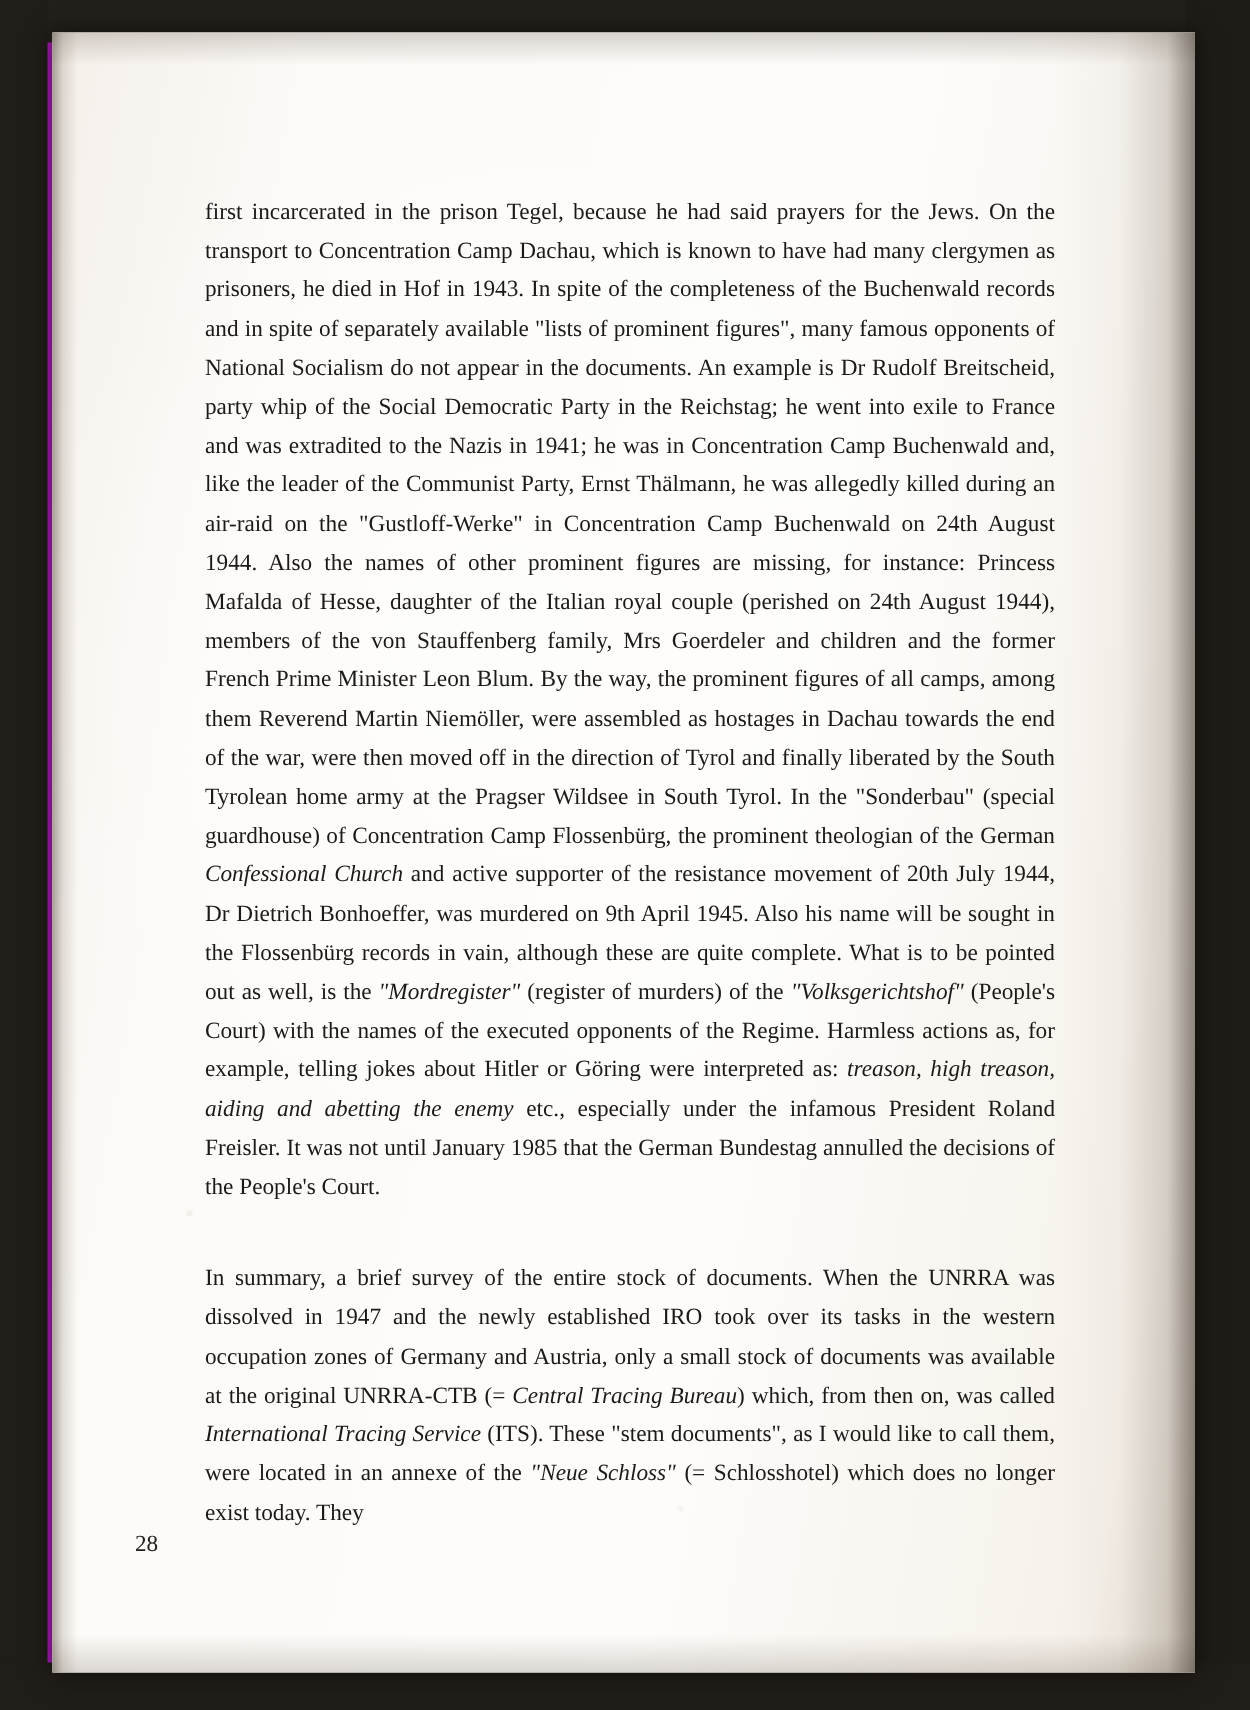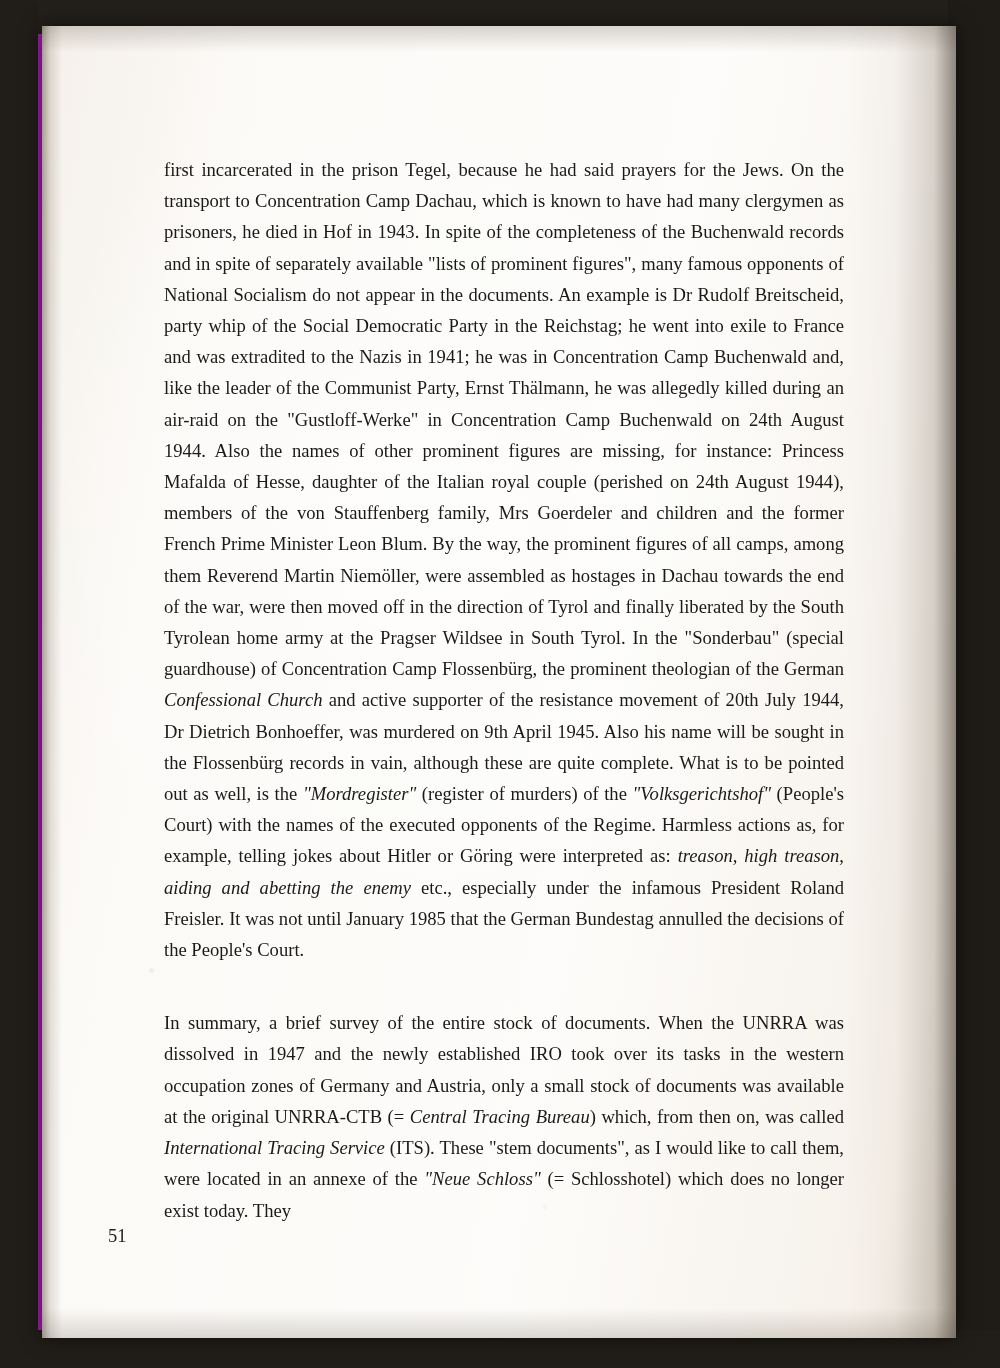--- a/index.html
+++ b/index.html
@@ -155,16 +155,16 @@
     <div class="top-curl"></div>
     <div class="bottom-curl"></div>
     <div class="left-fold"></div>
     <div class="gutter"></div>
 
     <div class="text-col">
       <p class="body"><span>first incarcerated in the prison Tegel, because he had said prayers for the Jews. On the transport to Concentration Camp Dachau, which is known to have had many clergymen as prisoners, he died in Hof in 1943. In spite of the completeness of the Buchenwald records and in spite of separately available "lists of prominent figures", many famous opponents of National Socialism do not appear in the documents. An example is Dr Rudolf Breitscheid, party whip of the Social Democratic Party in the Reichstag; he went into exile to France and was extradited to the Nazis in 1941; he was in Concentration Camp Buchenwald and, like the leader of the Communist Party, Ernst Thälmann, he was allegedly killed during an air-raid on the "Gustloff-Werke" in Concentration Camp Buchenwald on 24th August 1944. Also the names of other prominent figures are missing, for instance: Princess Mafalda of Hesse, daughter of the Italian royal couple (perished on 24th August 1944), members of the von Stauffenberg family, Mrs Goerdeler and children and the former French Prime Minister Leon Blum. By the way, the prominent figures of all camps, among them Reverend Martin Niemöller, were assembled as hostages in Dachau towards the end of the war, were then moved off in the direction of Tyrol and finally liberated by the South Tyrolean home army at the Pragser Wildsee in South Tyrol. In the "Sonderbau" (special guardhouse) of Concentration Camp Flossenbürg, the prominent theologian of the German </span><span class="it">Confessional Church</span><span> and active supporter of the resistance movement of 20th July 1944, Dr Dietrich Bonhoeffer, was murdered on 9th April 1945. Also his name will be sought in the Flossenbürg records in vain, although these are quite complete. What is to be pointed out as well, is the </span><span class="it">"Mordregister"</span><span> (register of murders) of the </span><span class="it">"Volksgerichtshof"</span><span> (People's Court) with the names of the executed opponents of the Regime. Harmless actions as, for example, telling jokes about Hitler or Göring were interpreted as: </span><span class="it">treason, high treason, aiding and abetting the enemy</span><span> etc., especially under the infamous President Roland Freisler. It was not until January 1985 that the German Bundestag annulled the decisions of the People's Court.</span></p>
       <p class="body"><span>In summary, a brief survey of the entire stock of documents. When the UNRRA was dissolved in 1947 and the newly established IRO took over its tasks in the western occupation zones of Germany and Austria, only a small stock of documents was available at the original UNRRA-CTB (= </span><span class="it">Central Tracing Bureau</span><span>) which, from then on, was called </span><span class="it">International Tracing Service</span><span> (ITS). These "stem documents", as I would like to call them, were located in an annexe of the </span><span class="it">"Neue Schloss"</span><span> (= Schlosshotel) which does no longer exist today. They</span></p>
     </div>
 
-    <div class="folio">51</div>
+    <div class="folio">28</div>
   </div>
 
 </div>
 
 </body></html>

